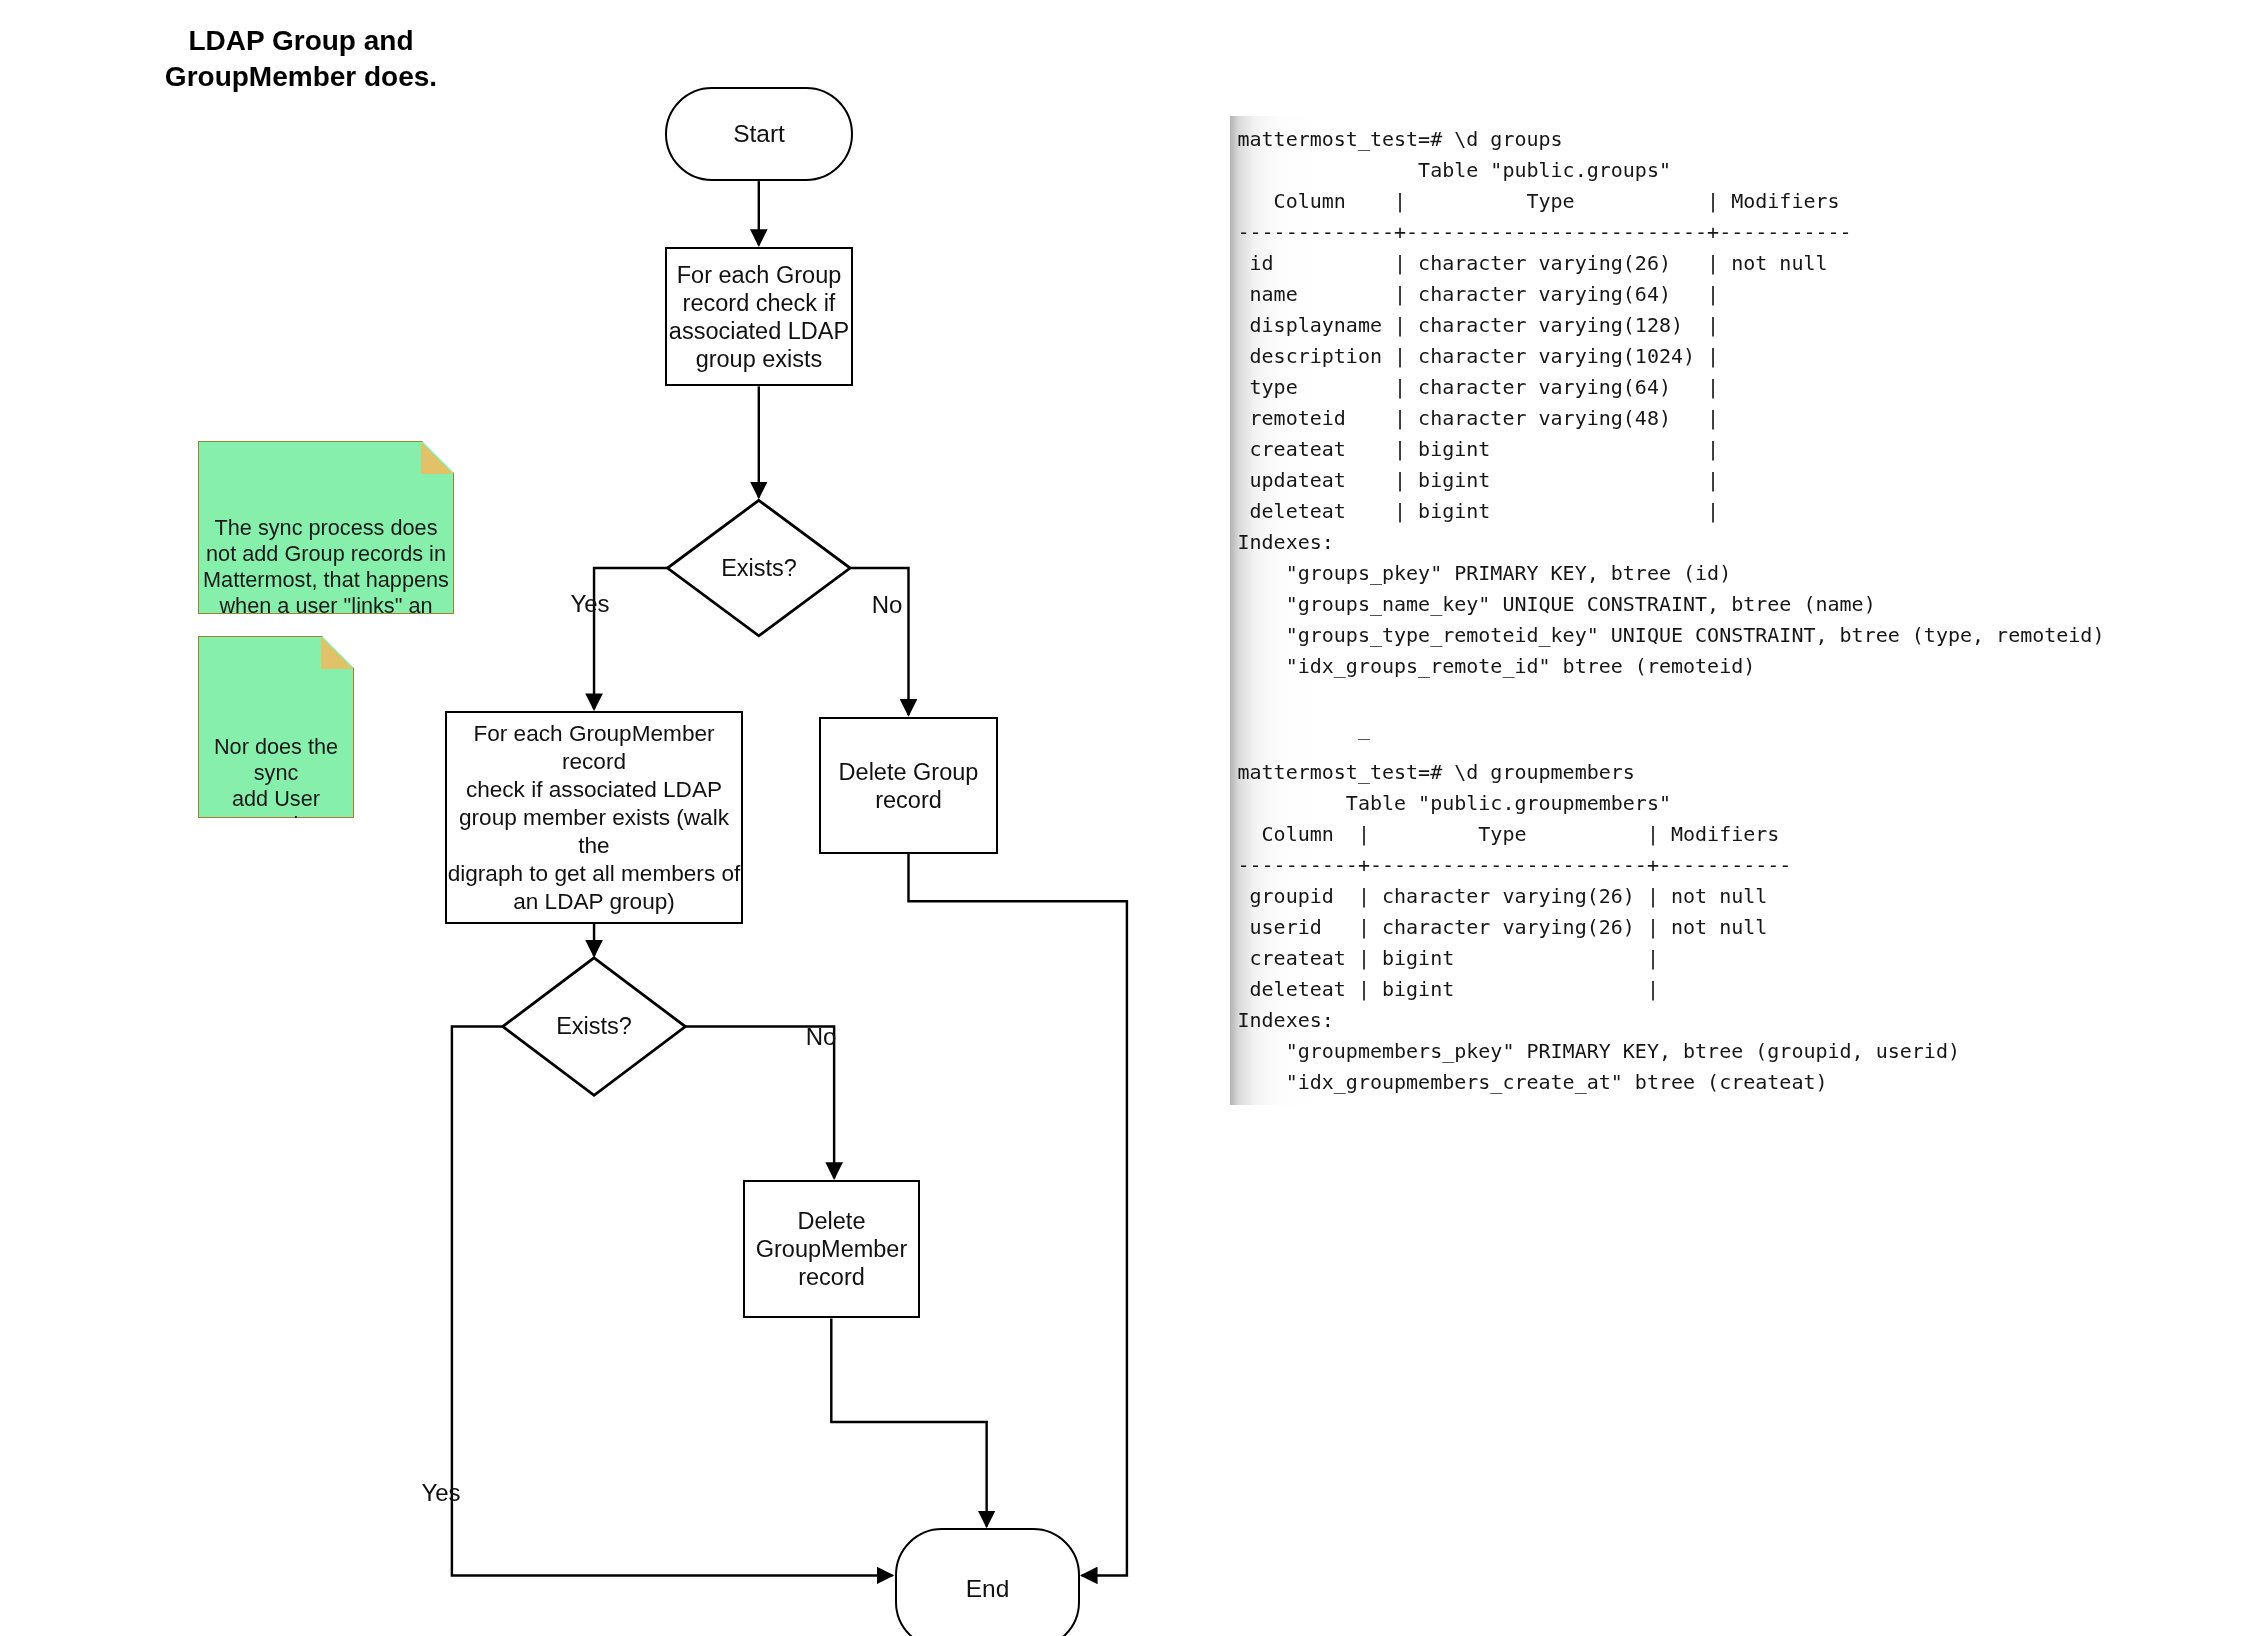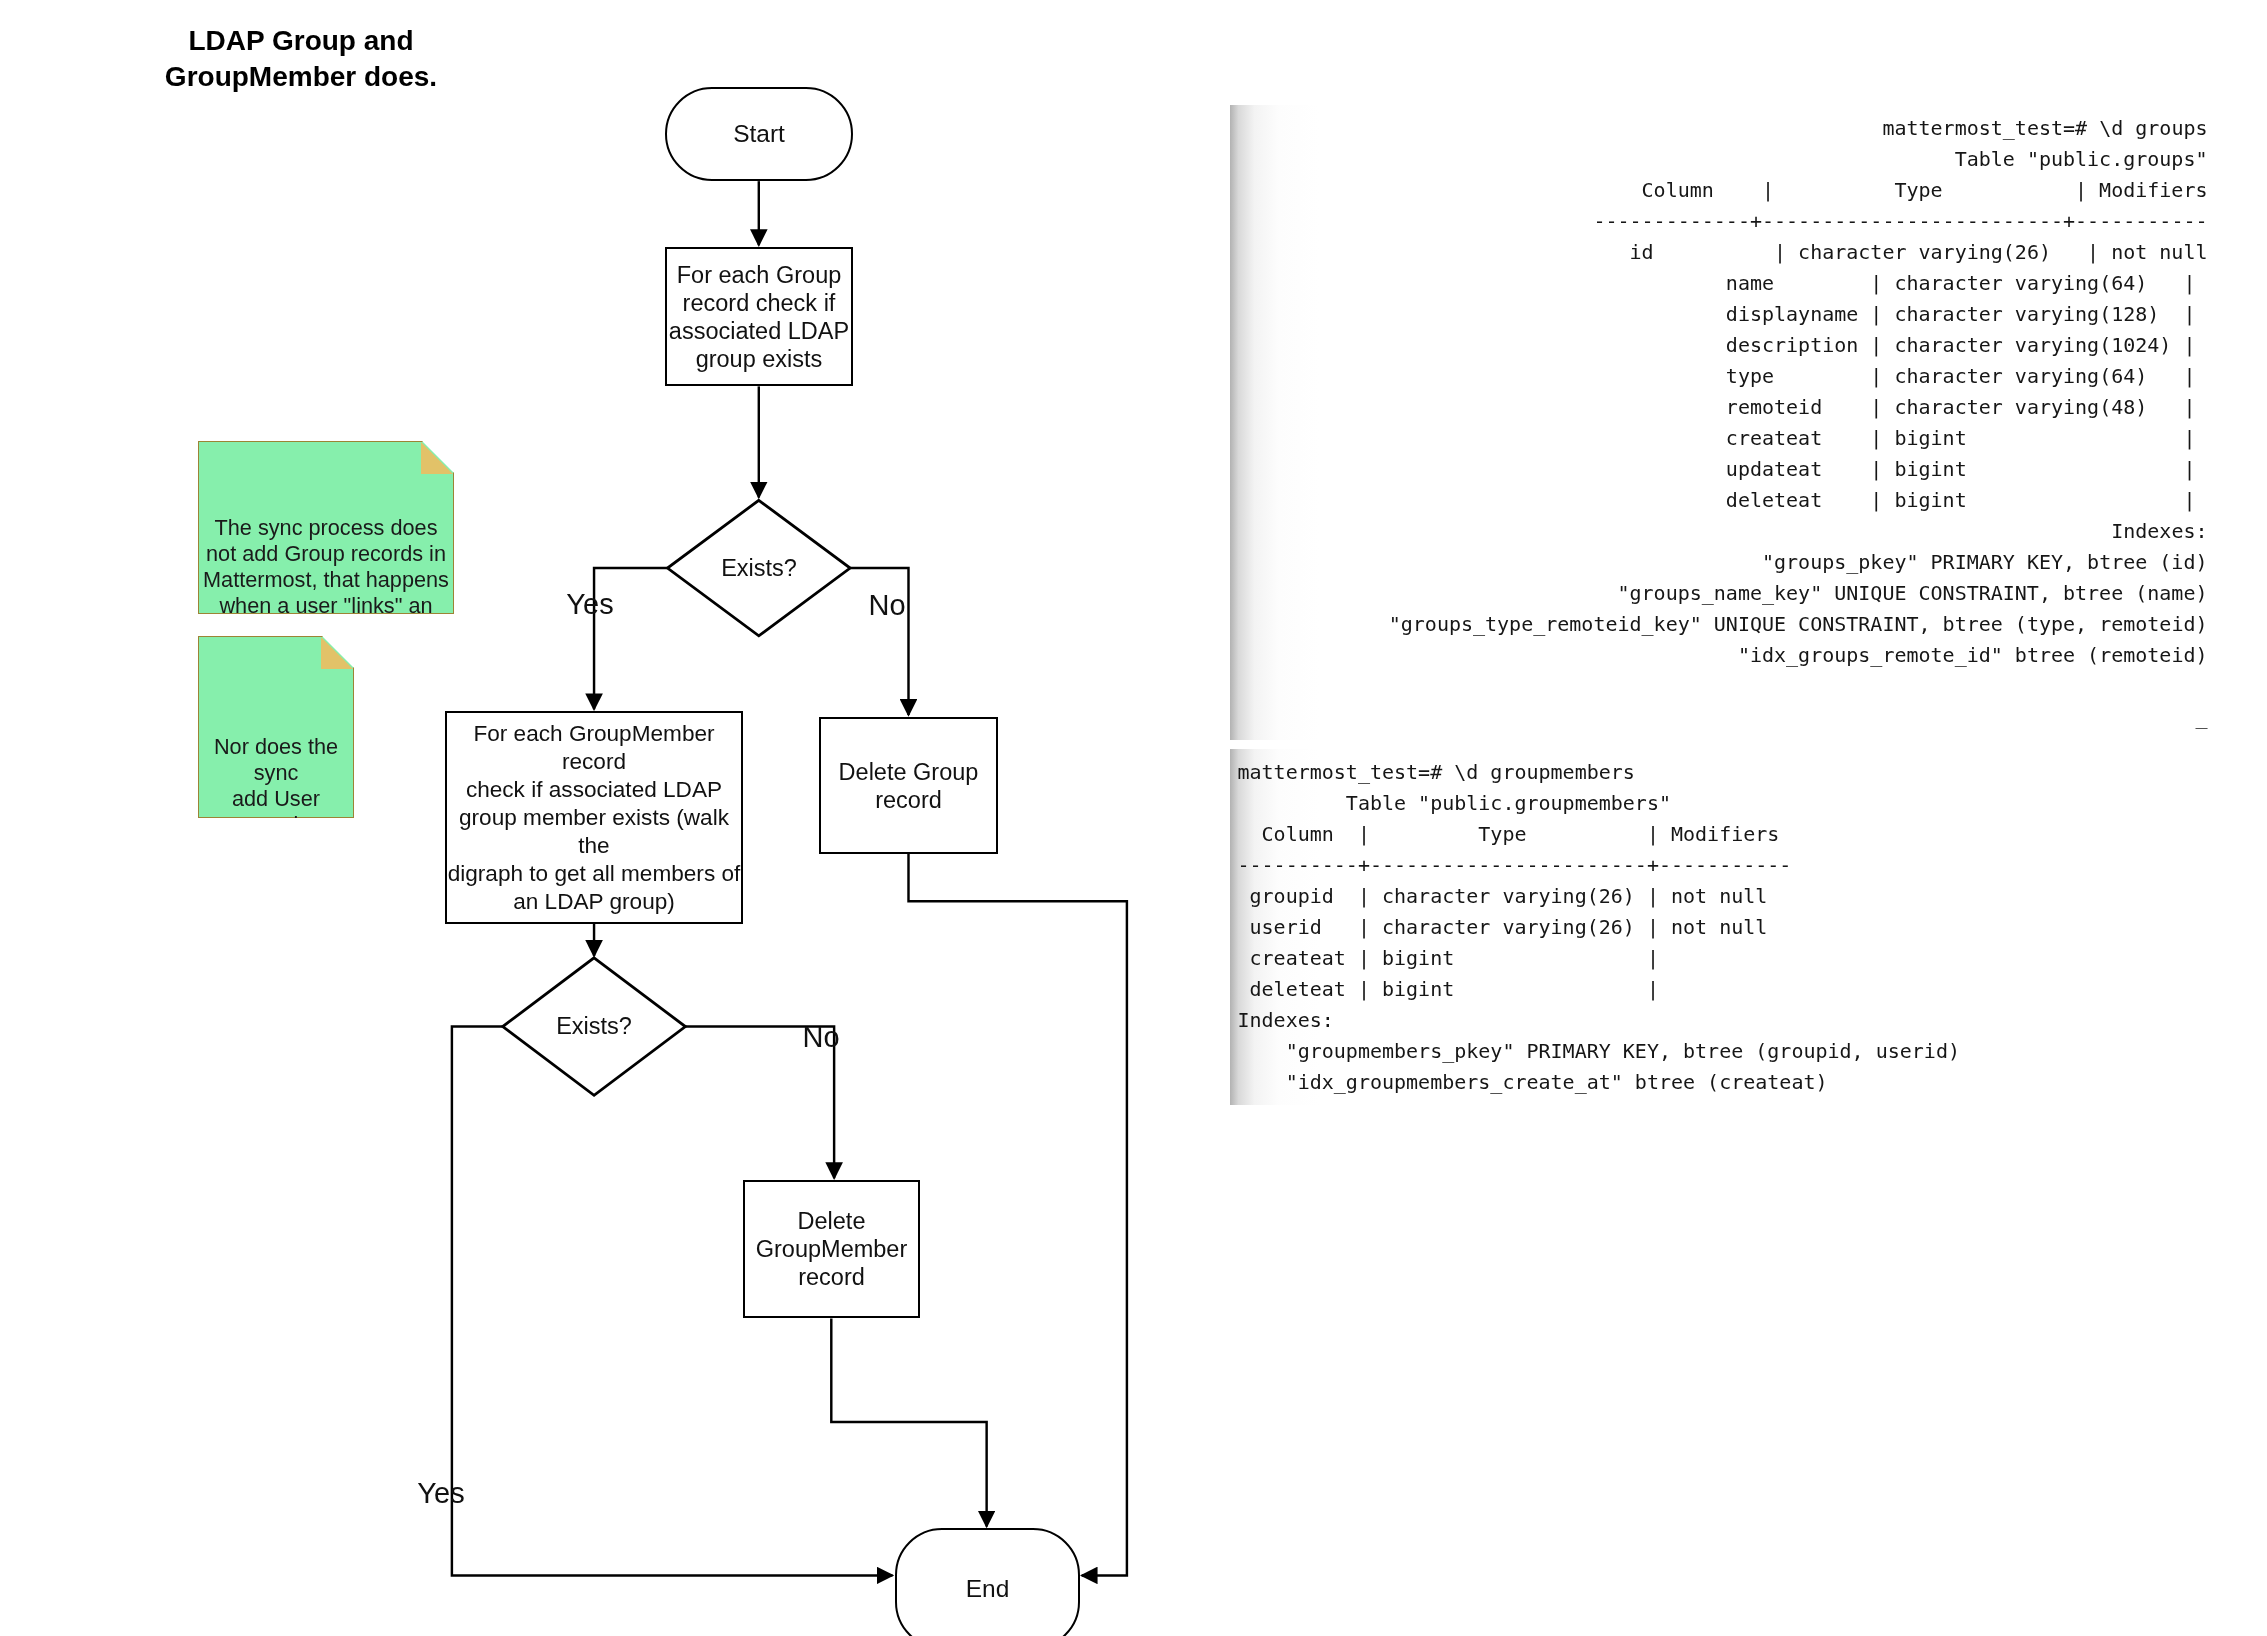--- a/index.html
+++ b/index.html
@@ -8,21 +8,21 @@
     font-family:"Liberation Sans", sans-serif;color:#111;overflow:hidden;
   }
   svg.wires{position:absolute;left:0;top:0;width:2267px;height:1637px;}
   .node{
     position:absolute;box-sizing:border-box;background:#fff;border:2.8px solid #000;
     display:flex;align-items:center;justify-content:center;text-align:center;
     font-size:23.5px;line-height:28px;white-space:pre-line;
   }
   .stadium{border-radius:47px;font-size:24.5px;}
   .edge-label{
-    position:absolute;transform:translate(-50%,-50%);font-size:29px;color:#111;
+    position:absolute;transform:translate(-50%,-50%);font-size:24px;color:#111;
     background:transparent;white-space:nowrap;
   }
   .page-title{
     position:absolute;left:141px;top:22.6px;width:320px;text-align:center;
     font-size:28px;line-height:36px;font-weight:bold;white-space:pre-line;color:#000;
   }
   .note{
     position:absolute;box-sizing:border-box;background:#86efac;border:0.9px solid #9C8435;
     clip-path:polygon(0 0, calc(100% - 32px) 0, 100% 32px, 100% 100%, 0 100%);
     text-align:center;font-size:21.7px;line-height:26px;white-space:pre-line;color:#1a1a1a;
@@ -111,21 +111,21 @@
 GroupMember
 record</div>
 
   <div class="node stadium" style="left:895px;top:1528px;width:185px;height:121px;">End</div>
 
   <div class="edge-label" style="left:590px;top:604px;">Yes</div>
   <div class="edge-label" style="left:887px;top:605px;">No</div>
   <div class="edge-label" style="left:821px;top:1037px;">No</div>
   <div class="edge-label" style="left:441px;top:1493px;">Yes</div>
 
-  <pre class="terminal" style="left:1230px;top:105px;width:970px;text-align:right;">mattermost_test=# \d groups
+  <pre class="terminal" style="left:1230px;top:116px;width:970px;">mattermost_test=# \d groups
                Table "public.groups"
    Column    |          Type           | Modifiers
 -------------+-------------------------+-----------
  id          | character varying(26)   | not null
  name        | character varying(64)   | 
  displayname | character varying(128)  | 
  description | character varying(1024) | 
  type        | character varying(64)   | 
  remoteid    | character varying(48)   | 
  createat    | bigint                  | 

